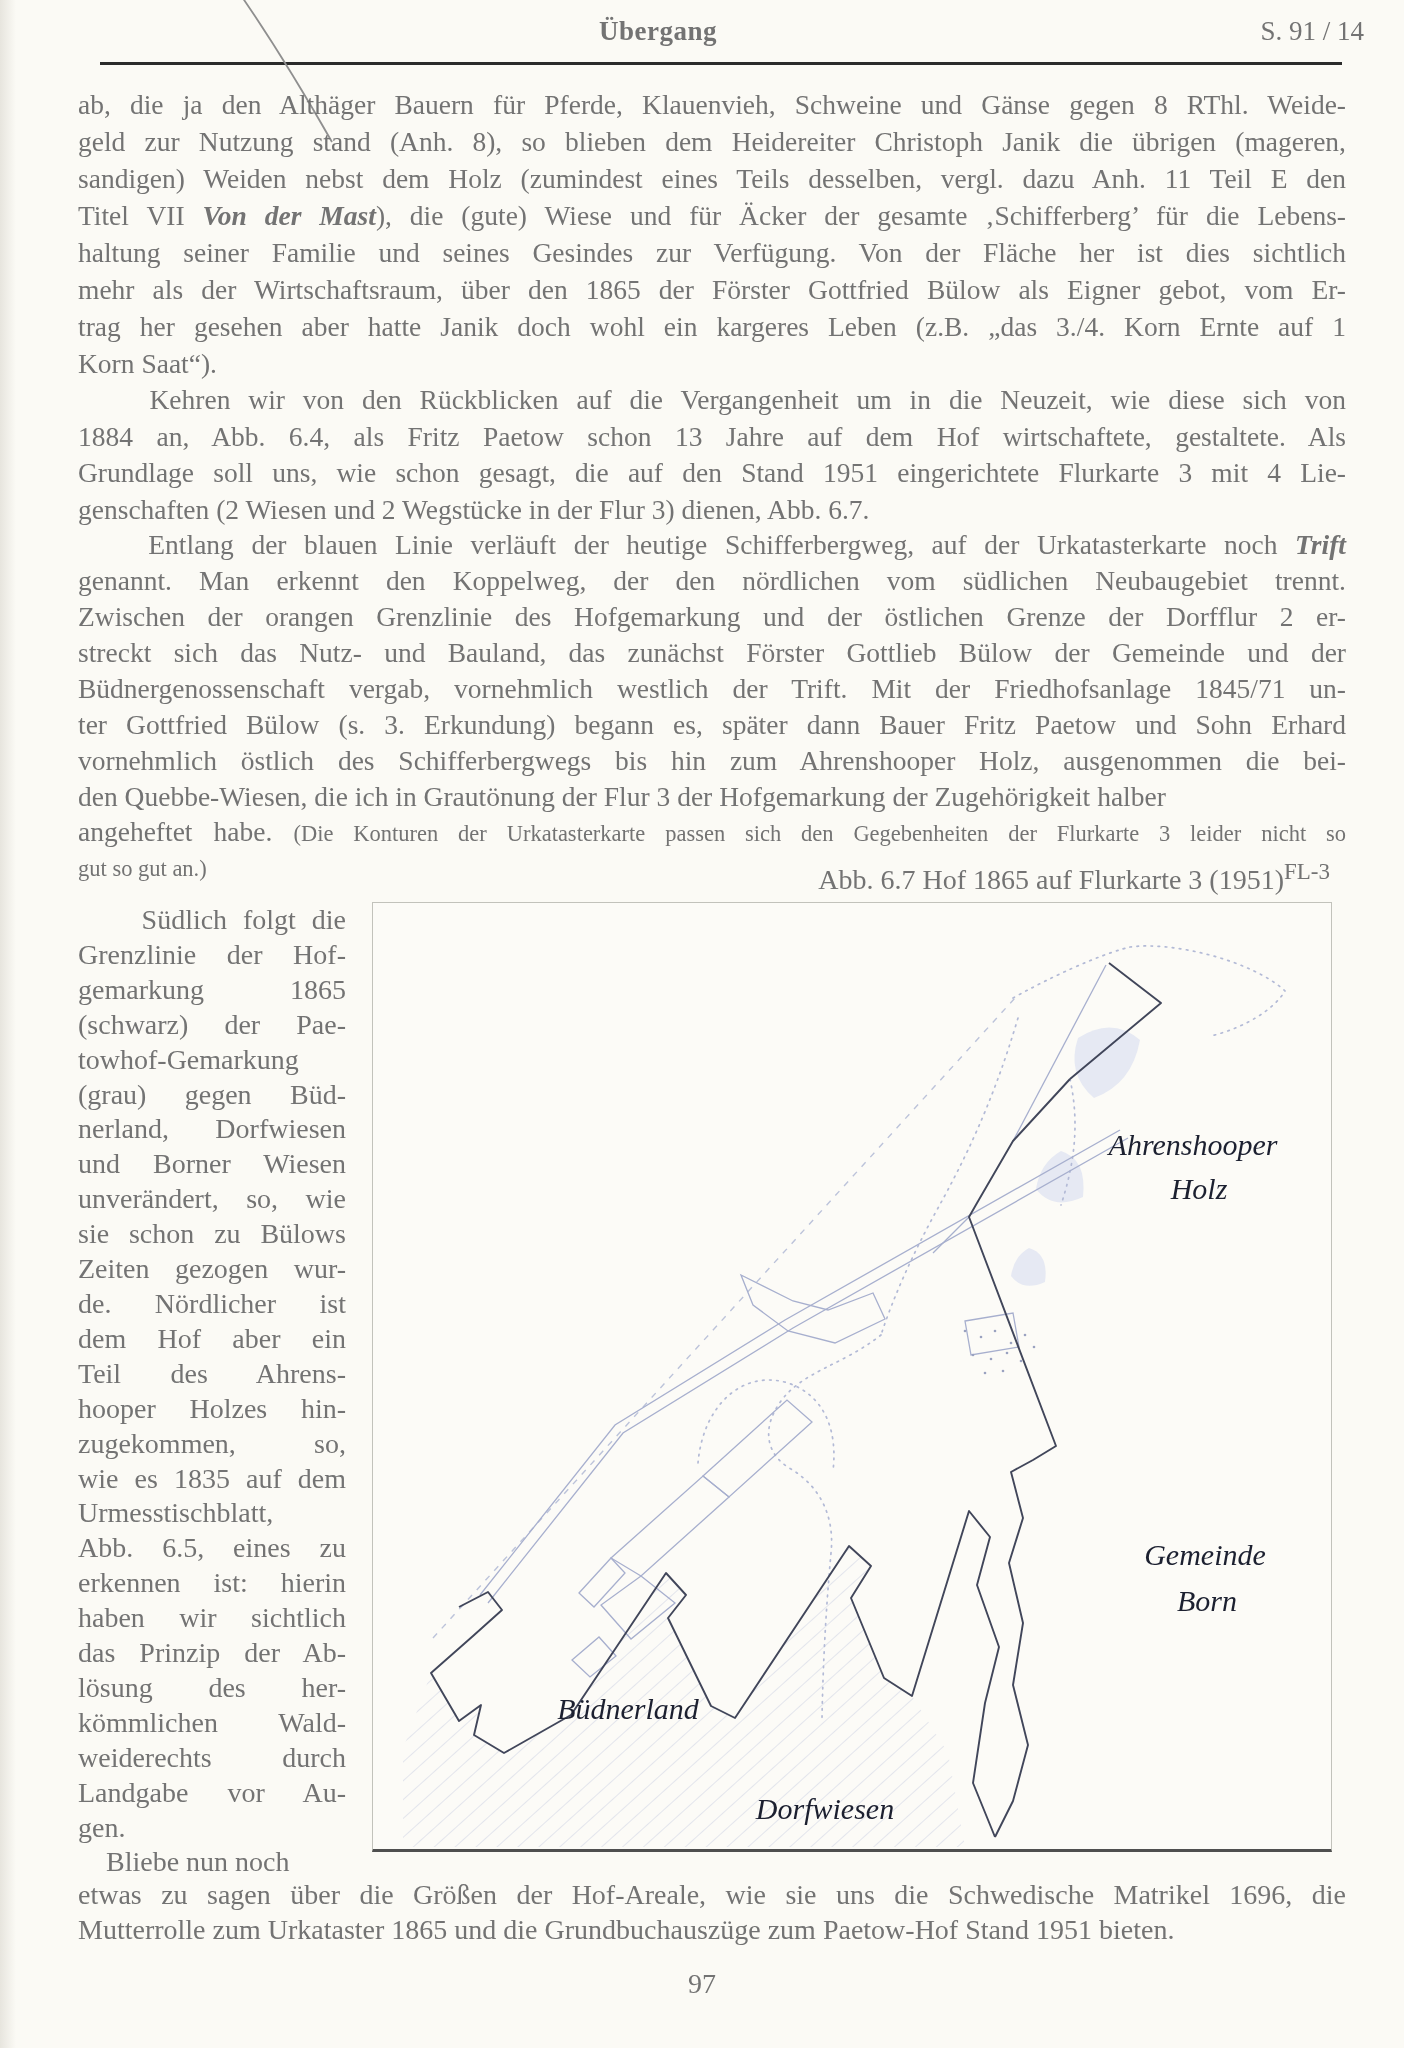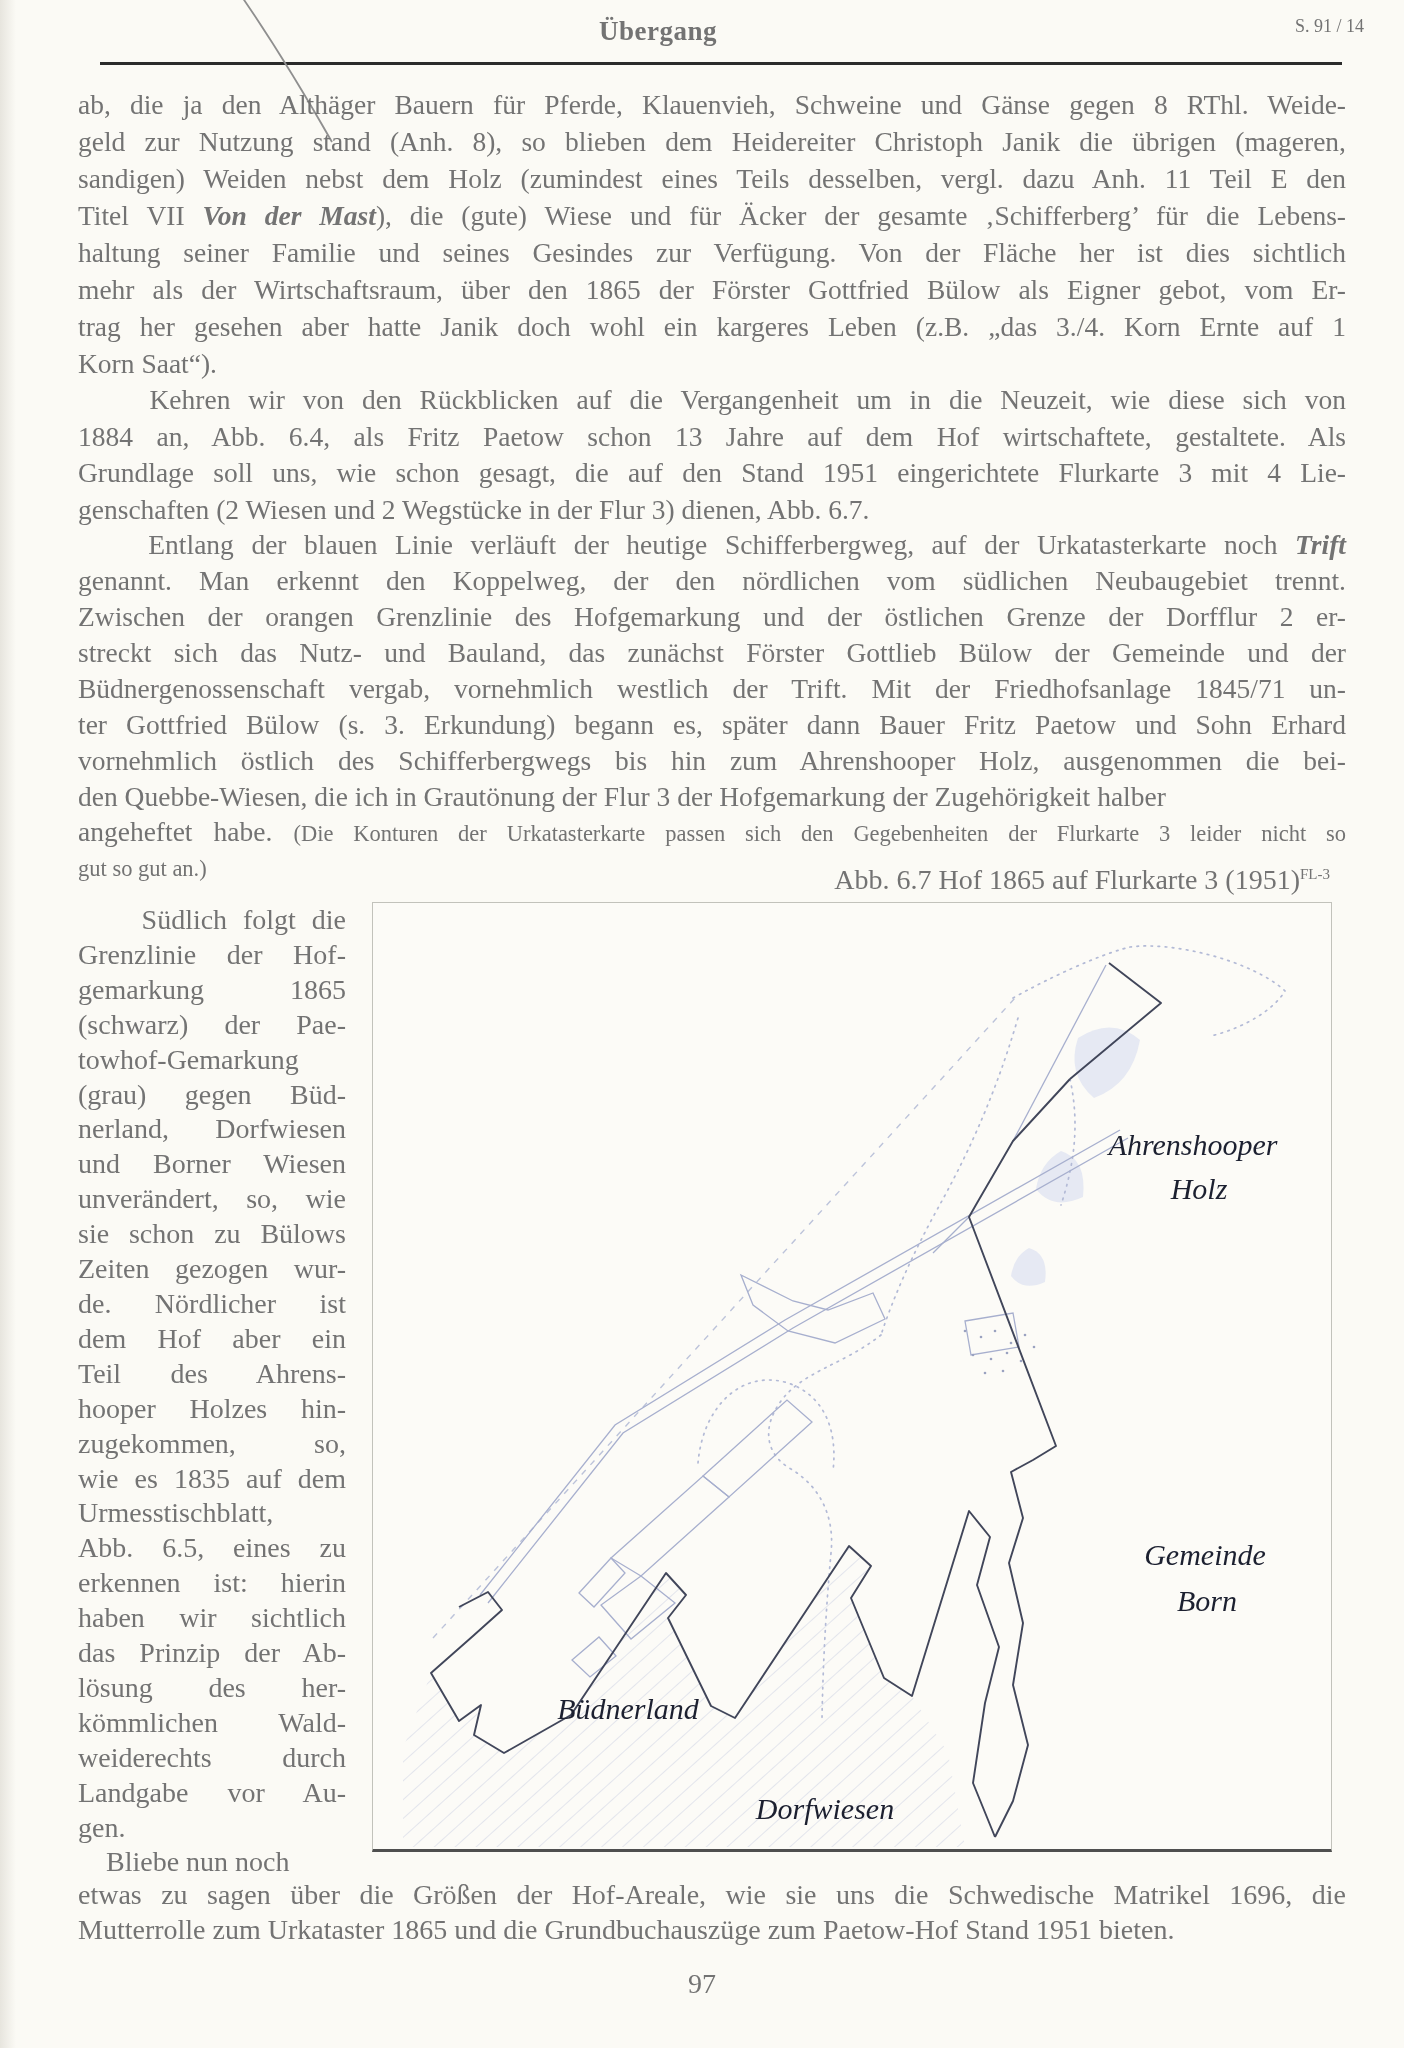--- a/index.html
+++ b/index.html
@@ -8,36 +8,36 @@
     width:1404px;height:2048px;
     background:#fbfaf5;
     font-family:"Liberation Serif","DejaVu Serif",serif;
     color:#737373;
     overflow:hidden;
   }
   .edge-strip{position:absolute;left:0;top:0;bottom:0;width:16px;
     background:linear-gradient(90deg,#e7e5de,rgba(251,250,245,0));}
   .hdr-title{position:absolute;top:16px;left:78px;width:1160px;text-align:center;
     font-weight:bold;font-size:27px;letter-spacing:.5px;}
-  .hdr-ref{position:absolute;top:16px;right:40px;font-size:18px;}
+  .hdr-ref{position:absolute;top:16px;right:40px;font-size:27px;}
   .hdr-rule{position:absolute;top:62px;left:100px;right:62px;height:3px;background:#2b2b2b;}
   .scanline{position:absolute;left:180px;top:0;pointer-events:none;}
 
   .para{position:absolute;left:78px;width:1268px;font-size:27.5px;}
   .p1{top:86px;line-height:37px;}
   .p2{top:382px;line-height:36.5px;}
   .p3{top:527px;line-height:36px;}
   .p3tail{top:815px;line-height:33px;}
   .tline{text-align:justify;text-align-last:justify;}
   .tline.last{text-align-last:left;}
   .it{font-style:italic;font-weight:bold;}
   .sm{font-size:22.5px;}
 
   .caption{position:absolute;top:864px;right:74px;font-size:28px;}
-  .caption sup{font-size:15px;vertical-align:super;line-height:0;}
+  .caption sup{font-size:23px;vertical-align:super;line-height:0;}
 
   .leftcol{position:absolute;left:78px;top:903px;width:268px;
     font-size:28px;line-height:34.9px;}
 
   .mapbox{position:absolute;left:372px;top:902px;width:958px;height:946px;
     background:#fcfbf7;
     border:1px solid #c2c2bb;border-bottom:3px solid #4f4f4f;box-sizing:content-box;}
   .mapbox svg{display:block;}
   .map-label{font-family:"Liberation Serif","DejaVu Serif",serif;
     font-style:italic;font-size:30px;fill:#1c2030;}

